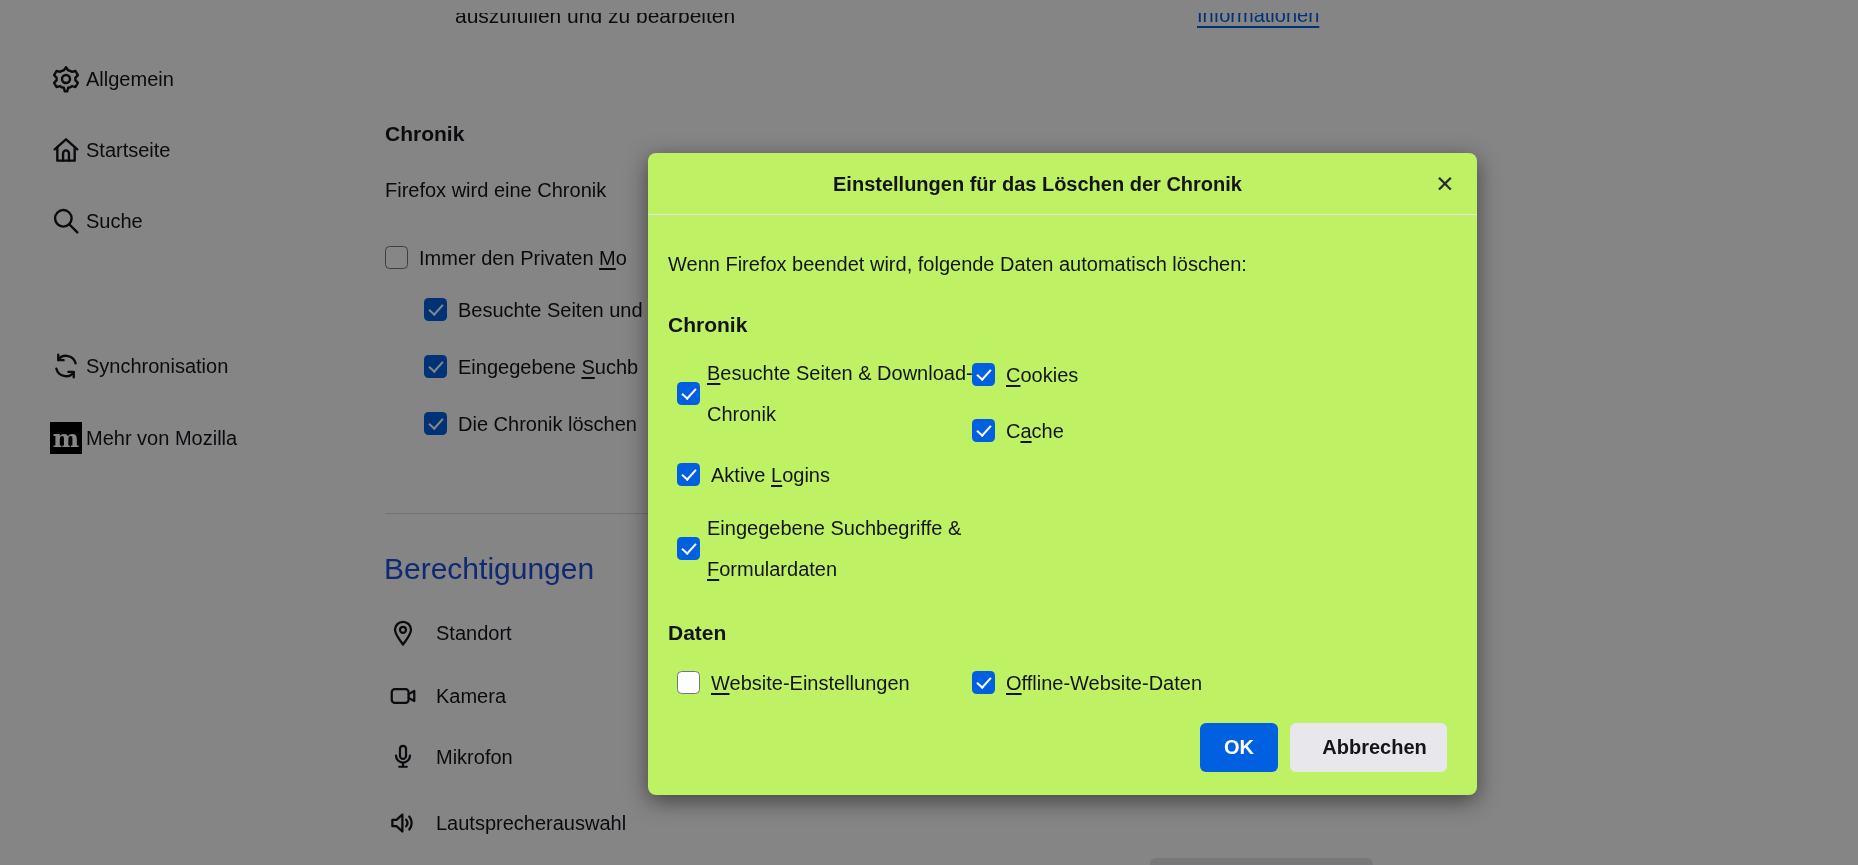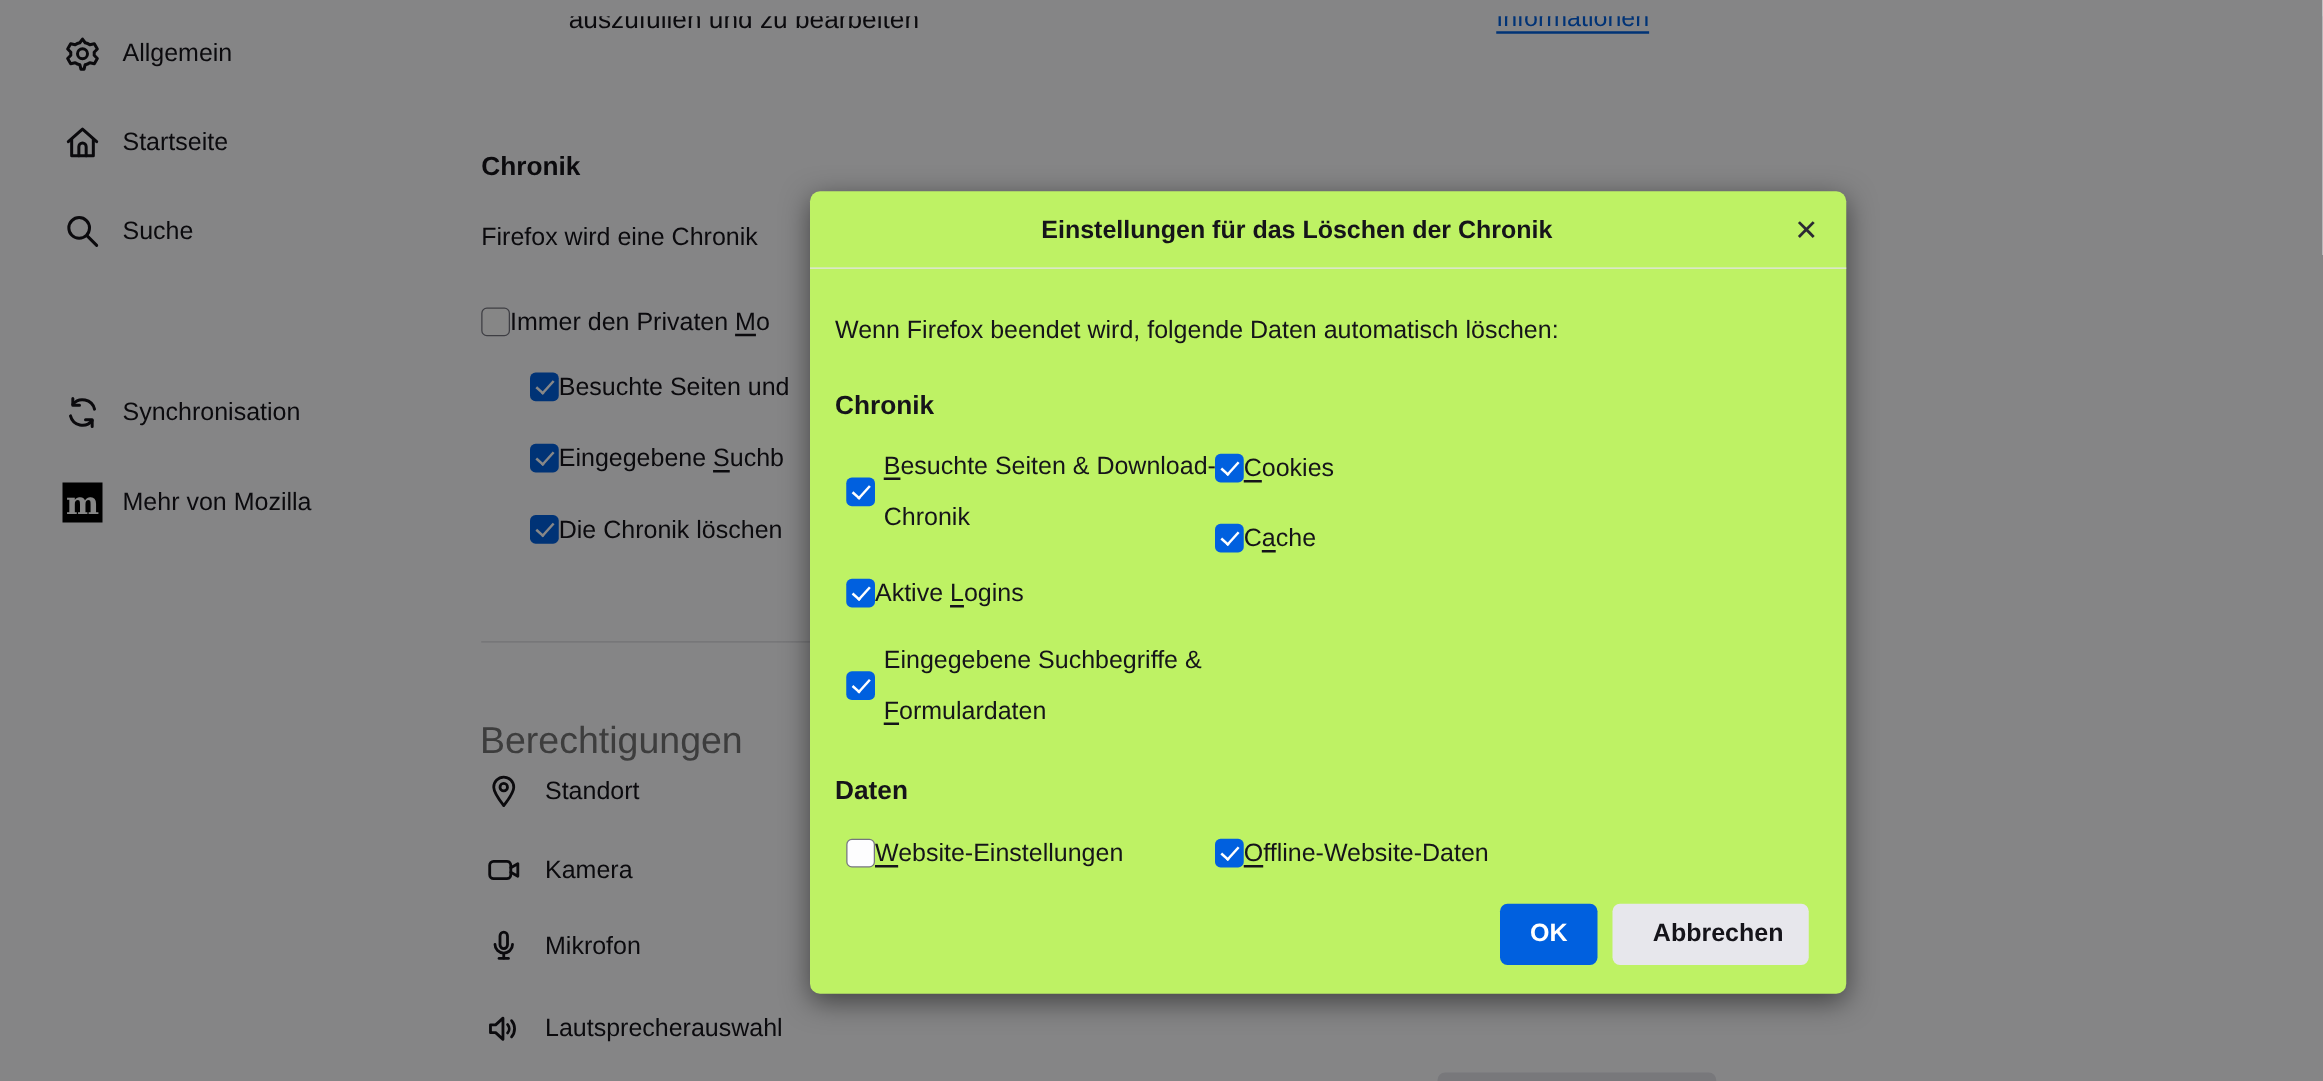--- a/index.html
+++ b/index.html
@@ -3,42 +3,42 @@
 <meta charset="utf-8">
 <style>
   * { margin:0; padding:0; box-sizing:border-box; }
   html,body { width:1858px; height:865px; overflow:hidden; }
   body { font-family:"Liberation Sans", sans-serif; color:#15141a; background:#fbfbfe; position:relative; }
 
   
   .page { position:absolute; inset:0; background:#fbfbfe; }
 
   
-  .nav-item { position:absolute; left:50px; display:flex; align-items:center; gap:16px; font-size:20px; color:#15141a; cursor:pointer; }
+  .nav-item { position:absolute; left:50px; display:flex; align-items:center; gap:4px; font-size:20px; color:#15141a; cursor:pointer;margin-top:36px; }
   .nav-item svg { width:32px; height:32px; flex:0 0 32px; }
   .nav-item.selected { color:#0060df; }
   .nav-label { line-height:32px; }
   .nav-label.two-line { line-height:33px; }
 
   
   .cut-line { position:absolute; left:455px; top:3px; font-size:21px; line-height:26px; color:#15141a; white-space:nowrap; }
   .cut-link { position:absolute; left:1197px; top:4px; font-size:20px; color:#0060df; text-decoration:underline; text-underline-offset:4px; white-space:nowrap; cursor:pointer; }
   .top-cover { position:absolute; left:345px; top:0; width:1513px; height:13px; background:#fbfbfe; }
 
   .h-section { position:absolute; font-size:21px; font-weight:700; }
   .p-text { position:absolute; font-size:20px; }
 
   .divider { position:absolute; left:385px; top:513px; width:950px; height:1px; background:#d7d7db; }
-  .perm-heading { position:absolute; left:384px; top:576px; font-size:30px; font-weight:400; color:#737373; }
+  .perm-heading { position:absolute; left:384px; top:552px; font-size:30px; font-weight:400; color:#1d4ed8; }
 
   .perm-row { position:absolute; left:388px; display:flex; align-items:center; gap:18px; font-size:20px; }
   .perm-row svg { width:30px; height:30px; flex:0 0 30px; }
 
   
-  .cb-row { position:absolute; display:flex; align-items:flex-start; gap:0; font-size:20px; }
+  .cb-row { position:absolute; display:flex; align-items:flex-start; gap:11px; font-size:20px; }
   .cb { width:23px; height:23px; border-radius:4.5px; border:1.7px solid #75757f; background:#fdfdfe; flex:0 0 23px; display:flex; align-items:center; justify-content:center; cursor:pointer; }
   .cb.checked { border:none; background:#0060df; }
   .cb.checked::after { content:""; width:6px; height:12px; border:solid #fff; border-width:0 2.6px 2.6px 0; transform:rotate(42deg); margin-bottom:3px; }
   .cb-label { line-height:24px; cursor:default; }
   .u { text-decoration:underline; text-underline-offset:3px; }
 
   .bg-button { position:absolute; left:1150px; width:223px; height:48px; background:#e2e2e8; border:none; border-radius:6px; font-family:inherit; font-size:20px; font-weight:600; color:#15141a; cursor:pointer; }
   .bg-button.partial { top:858px; height:20px; border-radius:6px 6px 0 0; }
 
   

